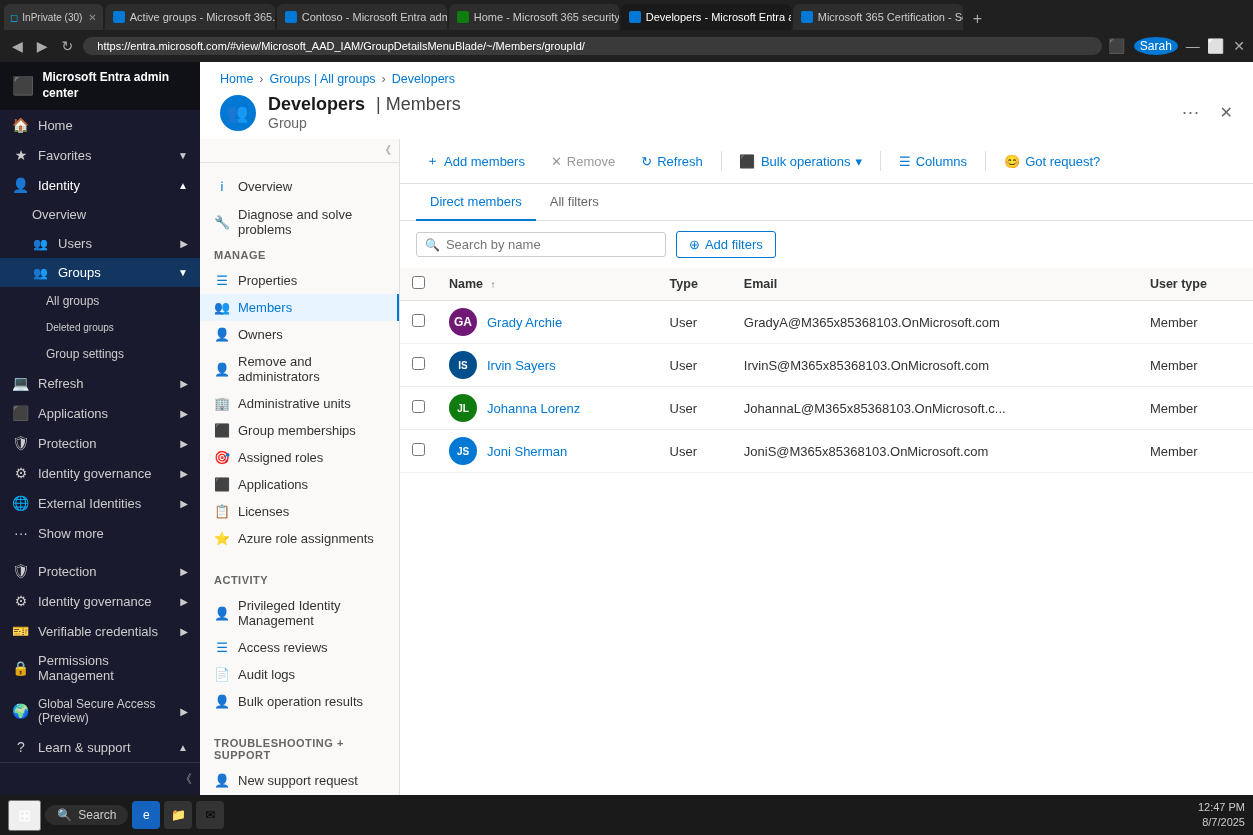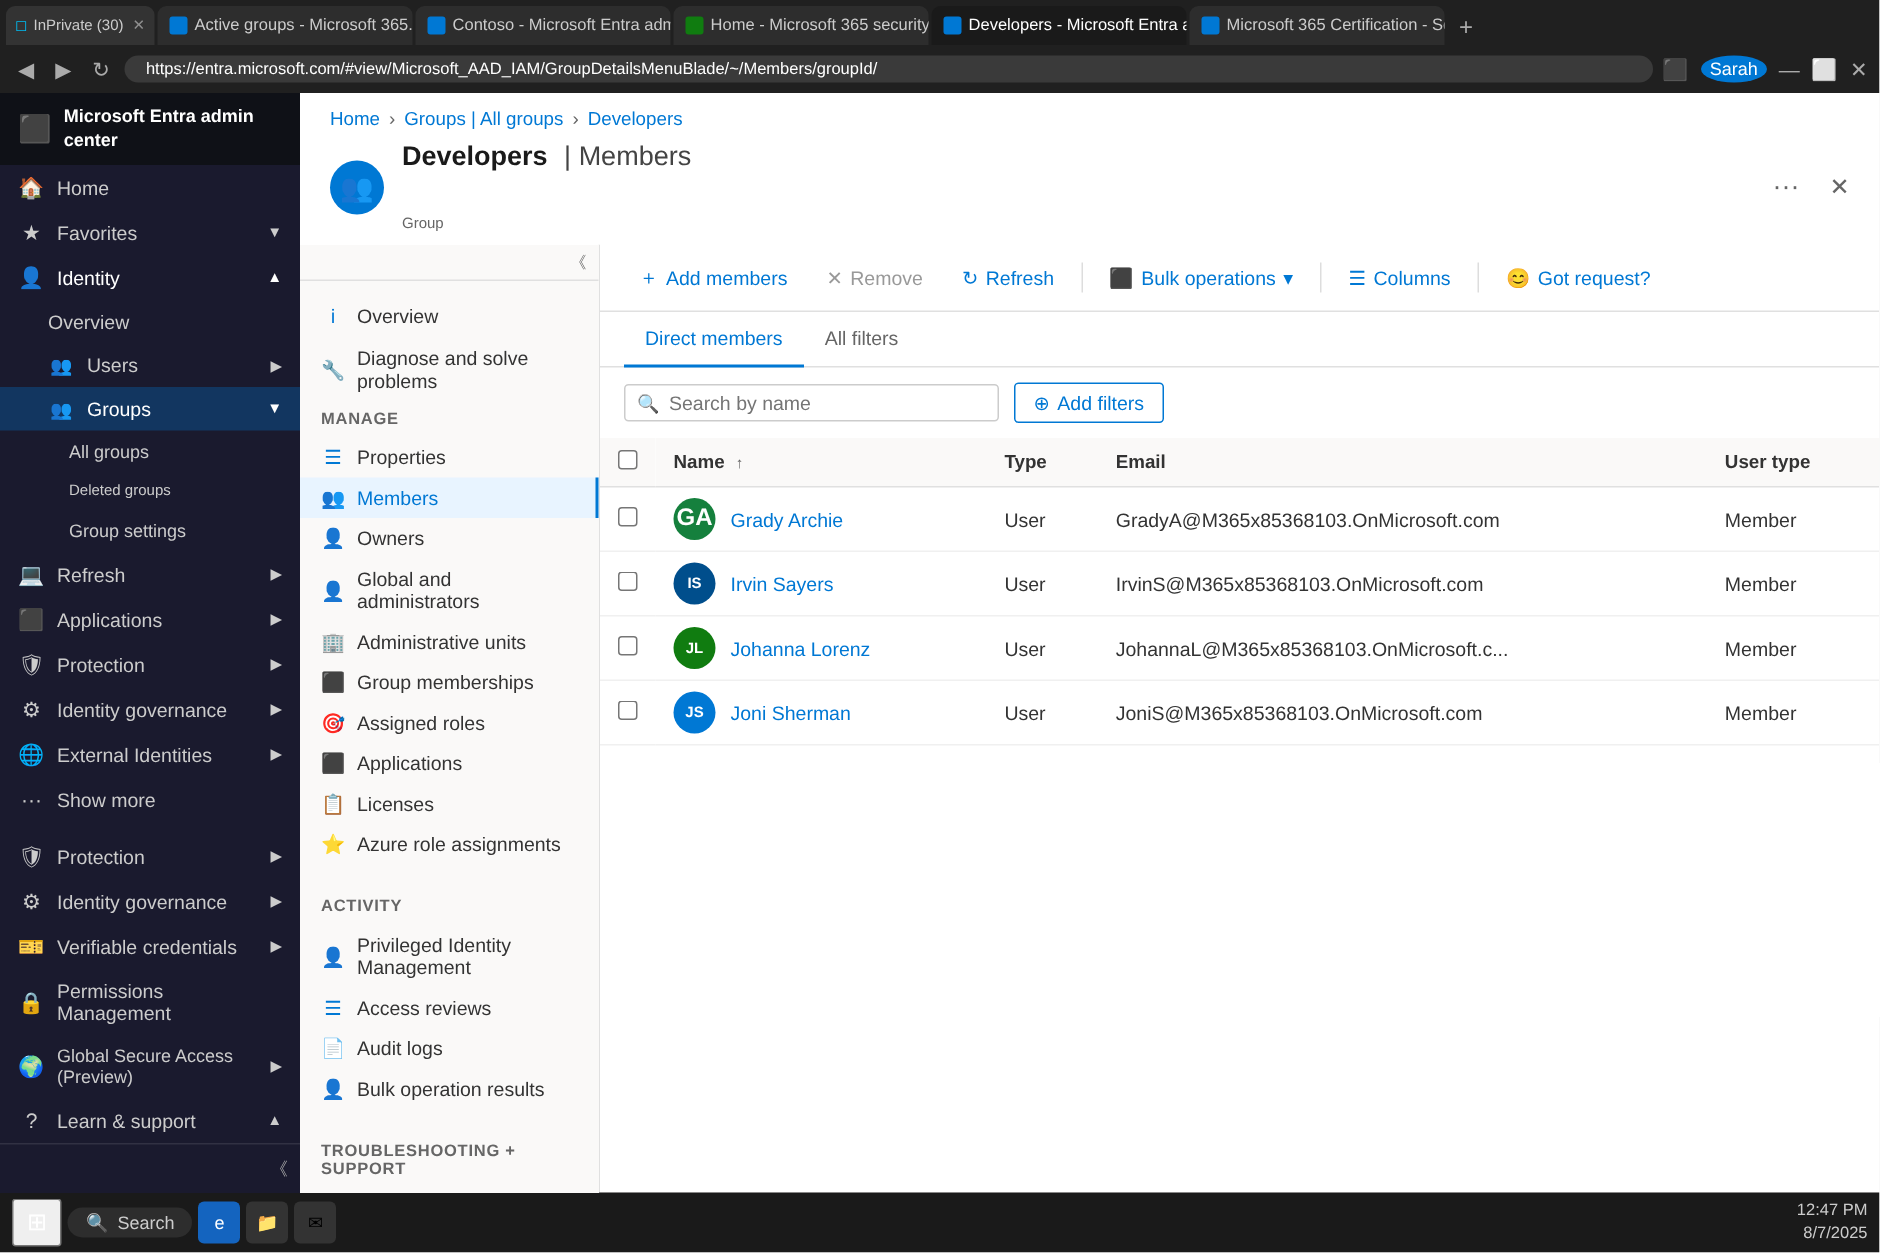--- a/index.html
+++ b/index.html
@@ -286,21 +286,21 @@
 
     <div class="page-header">
       <div class="page-header-icon">
         <span style="font-size:18px;">👥</span>
       </div>
       <div class="page-header-text">
         <h1>
           <span>Developers</span>
           <span style="font-weight:400; color:#444; margin-left:6px;">| Members</span>
         </h1>
-        <div style="font-size:10px; color:#666;margin-top:29px;">Group</div>
+        <div style="font-size:14px; color:#666;">Group</div>
       </div>
       <div class="page-header-more">···</div>
       <div class="close-btn">✕</div>
     </div>
 
     <div class="content-with-sub">
 
       <div class="sub-sidebar">
 
         <div style="display:flex; justify-content:flex-end; padding:4px 8px; border-bottom:1px solid #e0e0e0;">
@@ -326,21 +326,21 @@
           <div class="sub-sidebar-item active">
             <span class="sub-sidebar-icon">👥</span>
             <span>Members</span>
           </div>
           <div class="sub-sidebar-item">
             <span class="sub-sidebar-icon">👤</span>
             <span>Owners</span>
           </div>
           <div class="sub-sidebar-item">
             <span class="sub-sidebar-icon">👤</span>
-            <span>Global and administrators</span>
+            <span>Remove and administrators</span>
           </div>
           <div class="sub-sidebar-item">
             <span class="sub-sidebar-icon">🏢</span>
             <span>Administrative units</span>
           </div>
           <div class="sub-sidebar-item">
             <span class="sub-sidebar-icon">⬛</span>
             <span>Group memberships</span>
           </div>
           <div class="sub-sidebar-item">
@@ -461,21 +461,21 @@
                 </th>
               </tr>
             </thead>
             <tbody id="members-tbody">
             <tr>
       <td class="checkbox-col">
         <input type="checkbox" style="">
       </td>
       <td>
         <div class="user-cell">
-          <div class="avatar" style="background:#15803d; font-size:16px;">GA</div>
+          <div class="avatar" style="background:#701a75; font-size:12px;">GA</div>
           <span style="cursor:pointer; color:#0078d4;">Grady Archie</span>
         </div>
       </td>
       <td><span>User</span></td>
       <td><span>GradyA@M365x85368103.OnMicrosoft.com</span></td>
       <td><span>Member</span></td>
     </tr>
                 <tr>
       <td class="checkbox-col">
         <input type="checkbox" style="">

